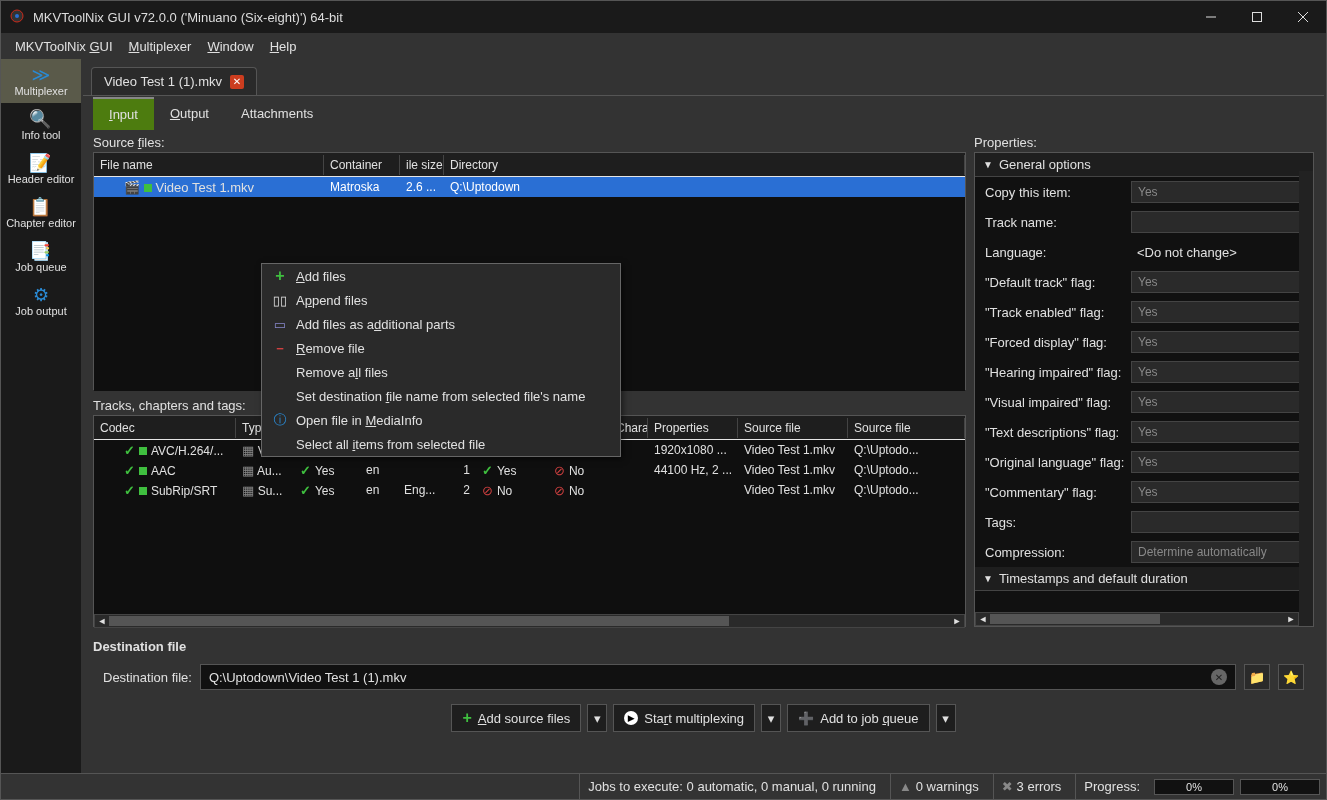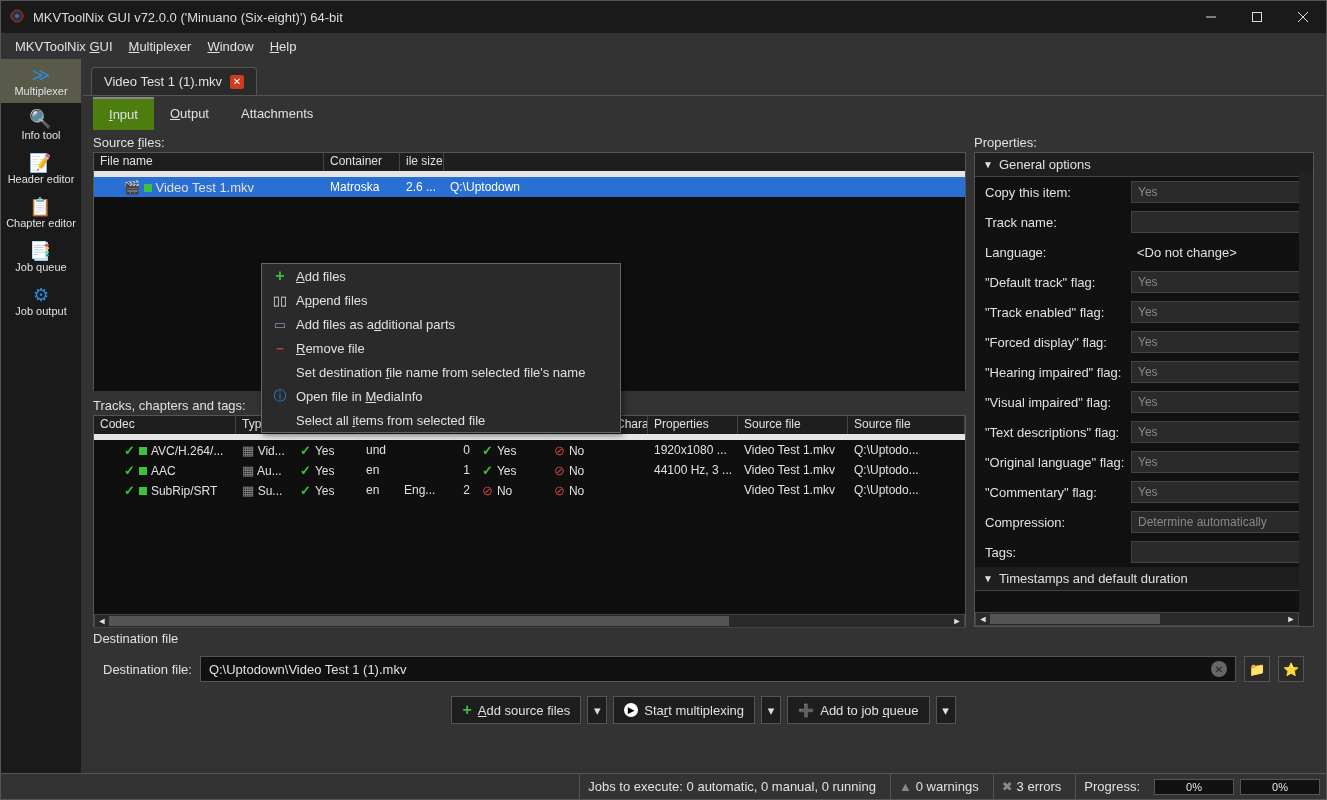--- a/index.html
+++ b/index.html
@@ -26,21 +26,21 @@
 .subtabs { height: 36px; background: #333; border-top: 1px solid #555; display: flex; align-items: center; padding: 0 10px; gap: 0; }
 .subtab { padding: 8px 16px; cursor: pointer; color: #e0e0e0; }
 .subtab.active { background: #4d7c0f; border-top: 2px solid #888; }
 .subtab u { text-decoration: underline; }
 .content { flex: 1; display: flex; flex-direction: column; padding: 4px 10px; gap: 4px; }
 .row-split { display: flex; gap: 8px; }
 .left-col { flex: 1; display: flex; flex-direction: column; }
 .right-col { width: 340px; display: flex; flex-direction: column; }
 .section-label { font-size: 13px; color: #e0e0e0; margin-bottom: 2px; }
 .table { border: 1px solid #555; background: #111; position: relative; }
-.table-header { display: flex; background: #1e1e1e; border-bottom: 6px solid #e5e5e5; height: 24px; align-items: flex-end; }
+.table-header { display: flex; background: #1e1e1e; border-bottom: 1px solid #e5e5e5; height: 24px; align-items: center; }
 .th { padding: 3px 6px; border-right: 1px solid #444; font-size: 12px; overflow: hidden; white-space: nowrap; }
 .table-body { background: #0f0f0f; overflow: hidden; }
 .tr { display: flex; height: 20px; align-items: center; padding-left: 24px; }
 .tr.selected { background: #2a6fd4; color: #fff; }
 .tr.selected .td { color: #fff; }
 .td { padding: 1px 6px; font-size: 12px; overflow: hidden; white-space: nowrap; }
 .checkmark { color: #3fbf3f; font-weight: bold; margin-right: 4px; }
 .nomark { color: #d04040; margin-right: 4px; }
 .greenblock { display: inline-block; width: 8px; height: 8px; background: #3fbf3f; margin-right: 4px; }
 .context-menu { position: absolute; top: 204px; left: 180px; background: #2a2a2a; border: 1px solid #666; width: 360px; z-index: 100; box-shadow: 2px 2px 6px rgba(0,0,0,0.5); }
@@ -157,20 +157,21 @@
 
       <div class="content">
         <div class="row-split" style="flex:0 0 auto;">
           <div class="left-col">
             <div class="section-label">Source <u>f</u>iles:</div>
             <div class="table" style="height:238px;">
               <div class="table-header">
                 <div class="th" style="width:230px">File name</div>
                 <div class="th" style="width:76px">Container</div>
                 <div class="th" style="width:44px">ile size</div>
+                <div class="th" style="flex:1">Directory</div>
               </div>
               <div class="table-body" style="height:214px;">
                 <div class="tr selected">
                   <div class="td" style="width:206px"><span style="color:#8ac">🎬</span> <span class="greenblock"></span><span>Video Test 1.mkv</span></div>
                   <div class="td" style="width:76px">Matroska</div>
                   <div class="td" style="width:44px">2.6 ...</div>
                   <div class="td" style="flex:1">Q:\Uptodown</div>
                 </div>
               </div>
             </div>
@@ -211,21 +212,21 @@
                   <div class="tr">
                     <div class="td" style="width:118px"><span class="checkmark">✓</span><span class="greenblock"></span>AAC</div>
                     <div class="td" style="width:58px"><span style="color:#888">▦</span> Au...</div>
                     <div class="td" style="width:66px"><span class="checkmark">✓</span>Yes</div>
                     <div class="td" style="width:38px">en</div>
                     <div class="td" style="width:58px"></div>
                     <div class="td" style="width:20px;text-align:right">1</div>
                     <div class="td" style="width:72px"><span class="checkmark">✓</span>Yes</div>
                     <div class="td" style="width:62px"><span class="nomark">⊘</span>No</div>
                     <div class="td" style="width:38px"></div>
-                    <div class="td" style="width:90px">44100 Hz, 3 ...</div>
+                    <div class="td" style="width:90px">44100 Hz, 2 ...</div>
                     <div class="td" style="width:110px">Video Test 1.mkv</div>
                     <div class="td" style="flex:1">Q:\Uptodo...</div>
                   </div>
                   <div class="tr">
                     <div class="td" style="width:118px"><span class="checkmark">✓</span><span class="greenblock"></span>SubRip/SRT</div>
                     <div class="td" style="width:58px"><span style="color:#888">▦</span> Su...</div>
                     <div class="td" style="width:66px"><span class="checkmark">✓</span>Yes</div>
                     <div class="td" style="width:38px">en</div>
                     <div class="td" style="width:58px">Eng...</div>
                     <div class="td" style="width:20px;text-align:right">2</div>
@@ -291,43 +292,43 @@
                   </div>
                   <div class="prop-row">
                     <div class="prop-label">"Original language" flag:</div>
                     <input class="prop-input" value="Yes" style="">
                   </div>
                   <div class="prop-row">
                     <div class="prop-label">"Commentary" flag:</div>
                     <input class="prop-input" value="Yes" style="">
                   </div>
                   <div class="prop-row">
+                    <div class="prop-label">Tags:</div>
+                    <input class="prop-input" style="">
+                  </div>
+                  <div class="prop-row">
                     <div class="prop-label">Compression:</div>
                     <input class="prop-input" value="Determine automatically" style="">
-                  </div>
-                  <div class="prop-row">
-                    <div class="prop-label">Tags:</div>
-                    <input class="prop-input" style="">
                   </div>
                 </div>
               <div class="prop-header">
                 <span class="tri">▼</span>
                 <span>Timestamps and default duration</span>
               </div>
               <div class="scrollbar-v"></div>
               <div class="scrollbar-h" style="position:absolute;bottom:0;left:0;right:14px;">
                 <span class="sb-arrow">◄</span>
                 <div class="sb-thumb" style="width:170px;margin-right:auto"></div>
                 <span class="sb-arrow">►</span>
               </div>
             </div>
           </div>
         </div>
 
-        <div class="section-label" style="margin-top:0;">Destination file</div>
+        <div class="section-label" style="margin-top:8px;font-weight:bold;">Destination file</div>
         <div class="dest-row">
           <span>Destination file:</span>
           <div class="dest-input">
             <span>Q:\Uptodown\Video Test 1 (1).mkv</span>
             <span class="clear-btn">✕</span>
           </div>
           <button class="icon-btn">
               <span>📁</span>
             </button>
           <button class="icon-btn">
@@ -372,20 +373,24 @@
         <div class="ctx-item">
             <span class="ctx-icon" style="color:#88c">▭</span>
             <span>Add files as a<u>d</u>ditional parts</span>
           </div>
         <div class="ctx-item">
             <span class="ctx-icon" style="color:#d04040;font-weight:bold">−</span>
             <span><u>R</u>emove file</span>
           </div>
         <div class="ctx-item">
             <span class="ctx-icon"></span>
+            <span>Remove a<u>l</u>l files</span>
+          </div>
+        <div class="ctx-item">
+            <span class="ctx-icon"></span>
             <span>Set destination <u>f</u>ile name from selected file's name</span>
           </div>
         <div class="ctx-item">
             <span class="ctx-icon" style="color:#2a8ad4">ⓘ</span>
             <span>Open file in <u>M</u>ediaInfo</span>
           </div>
         <div class="ctx-item">
             <span class="ctx-icon"></span>
             <span>Select all <u>i</u>tems from selected file</span>
           </div>

